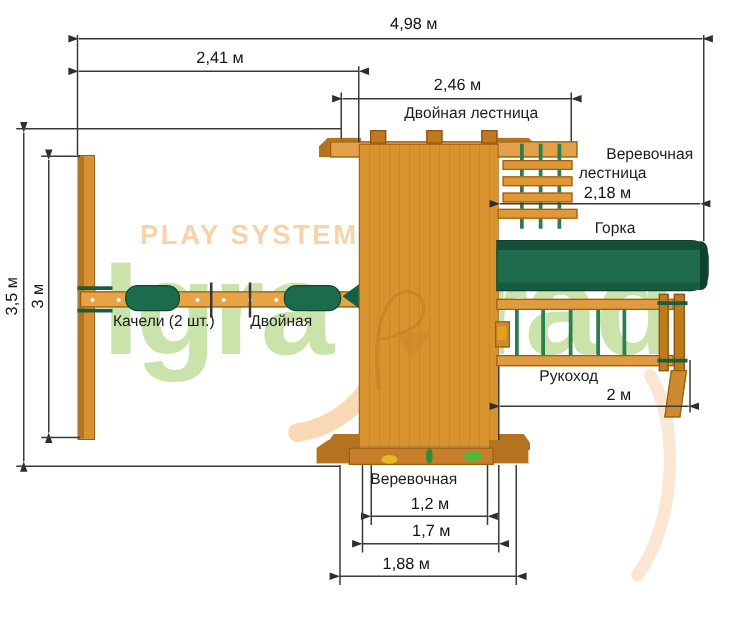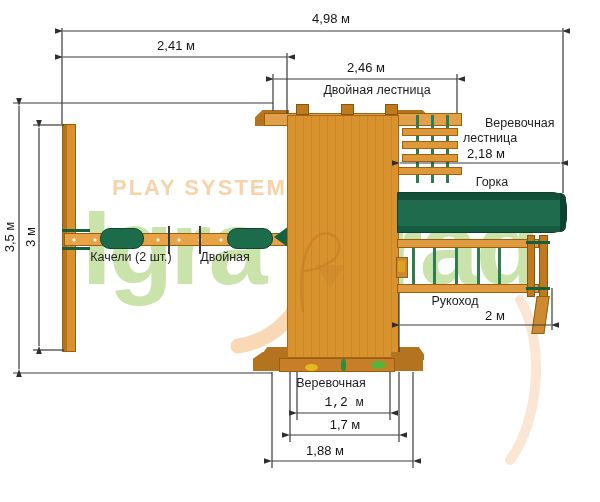--- a/index.html
+++ b/index.html
@@ -161,21 +161,21 @@
       <line x1="399" y1="372" x2="399" y2="442"></line>
       <line x1="413" y1="372" x2="413" y2="468"></line>
     </g>
   </svg>
 
   <div class="dimtxt ctr" style="left:331px;top:12px;">4,98 м</div>
   <div class="dimtxt ctr" style="left:176px;top:39px;">2,41 м</div>
   <div class="dimtxt ctr" style="left:366px;top:61px;">2,46 м</div>
   <div class="dimtxt ctr" style="left:486px;top:147px;">2,18 м</div>
   <div class="dimtxt ctr" style="left:467px;top:309px;margin-left:28px;">2 м</div>
-  <div class="dimtxt ctr" style="left:344px;top:396px;font-family:Liberation Mono, monospace;">1,2 м</div>
+  <div class="dimtxt ctr" style="left:344px;top:396px;">1,2 м</div>
   <div class="dimtxt ctr" style="left:345px;top:418px;">1,7 м</div>
   <div class="dimtxt ctr" style="left:325px;top:444px;">1,88 м</div>
   <div class="vlbl" style="left:9px;top:237px;">3,5 м</div>
   <div class="vlbl" style="left:30px;top:237px;">3 м</div>
 
   <div class="lbl ctr" style="left:341px;top:84px;margin-left:36px;">Двойная лестница</div>
   <div class="lbl" style="left:463px;top:117px;margin-left:22px;">Веревочная</div>
   <div class="lbl" style="left:463px;top:132px;">лестница</div>
   <div class="lbl ctr" style="left:492px;top:176px;">Горка</div>
   <div class="lbl ctr" style="left:131px;top:251px;">Качели (2 шт.)</div>

